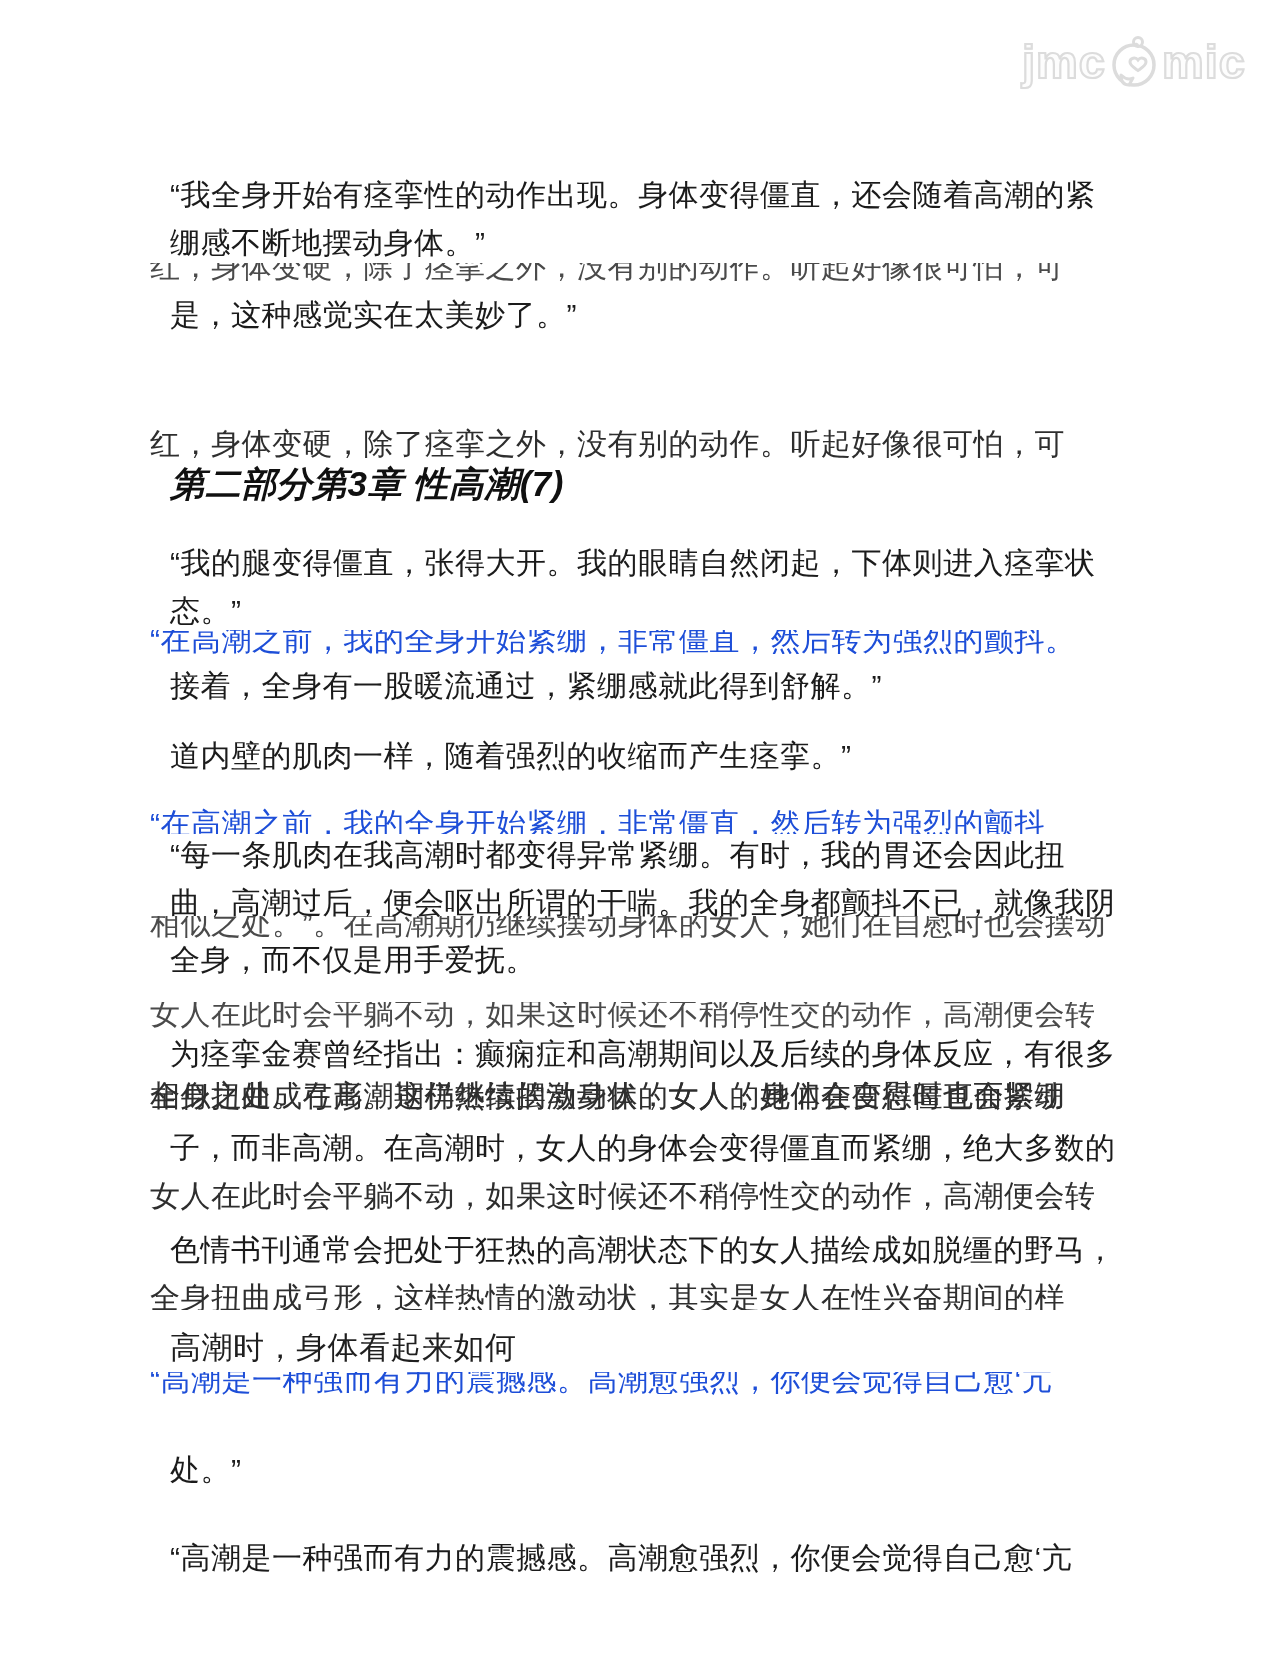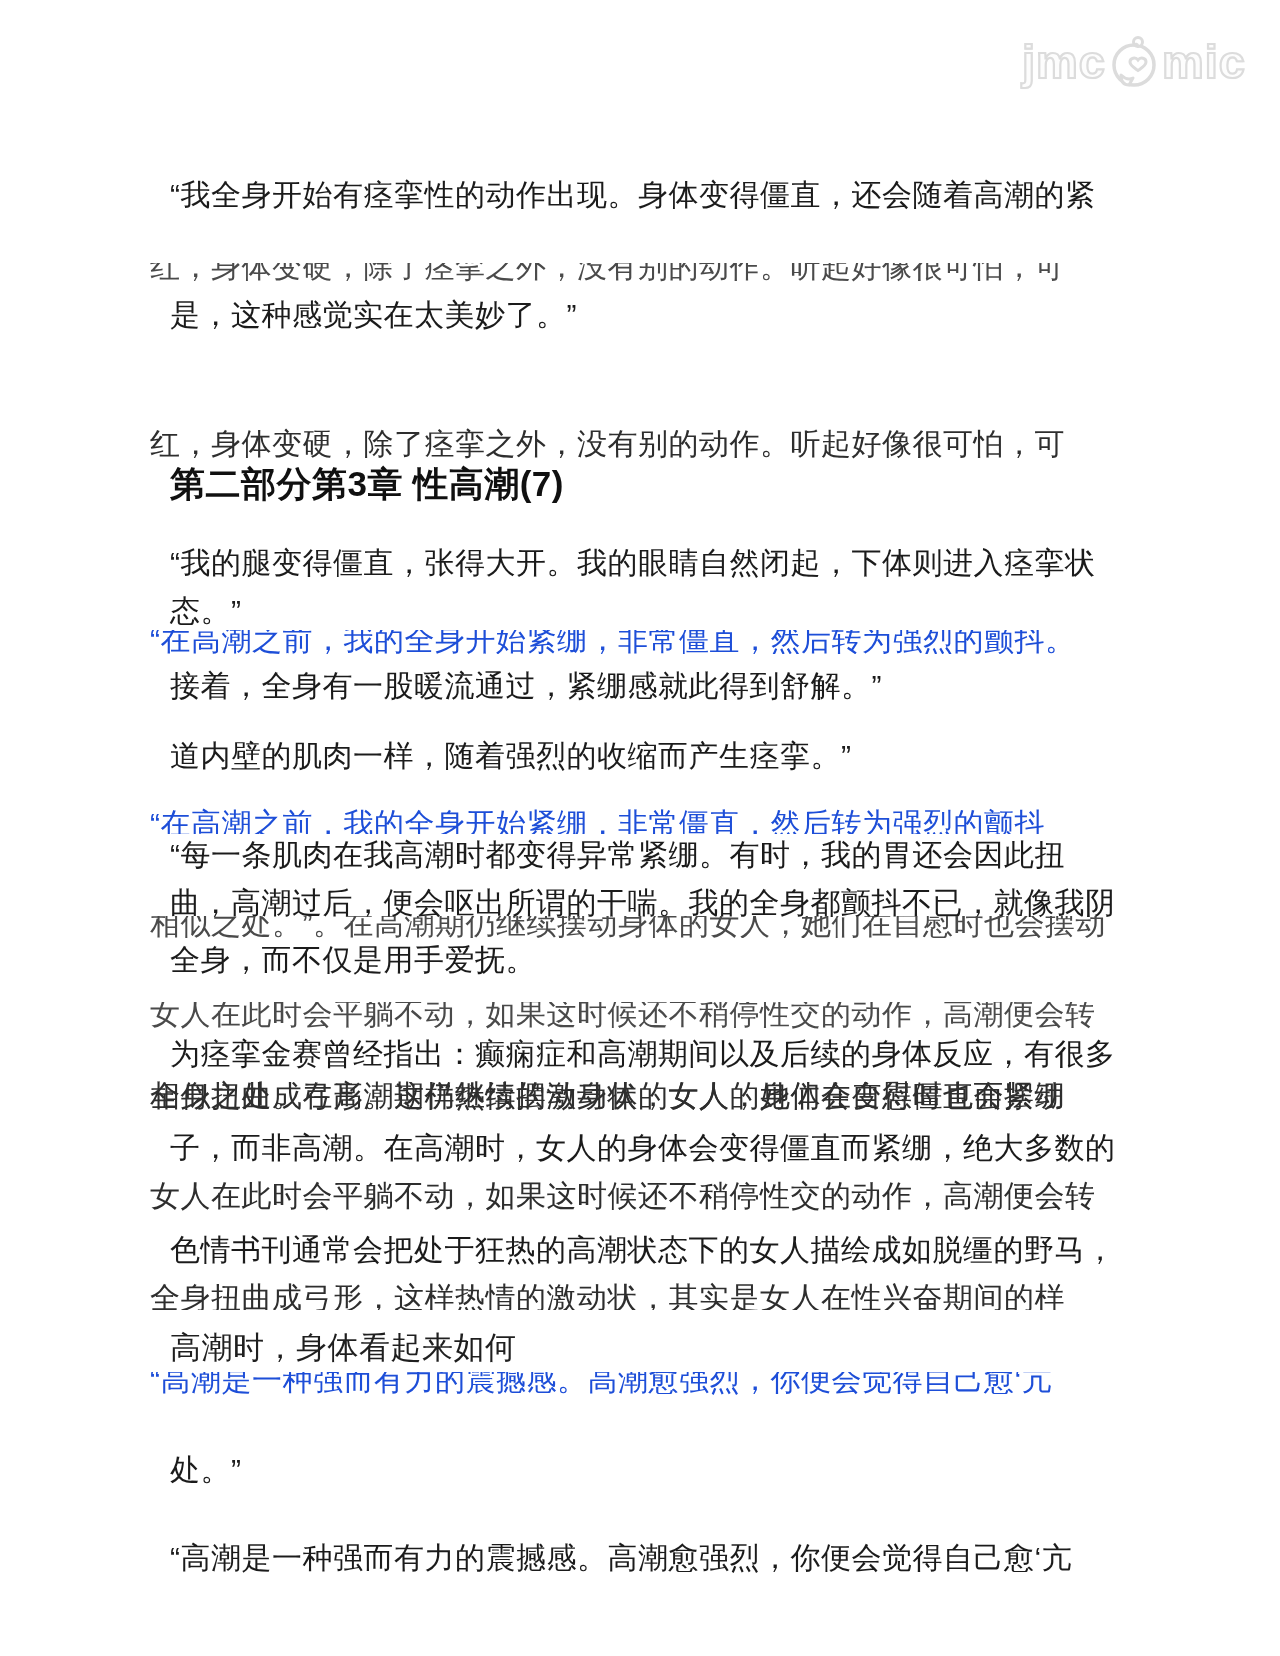--- a/index.html
+++ b/index.html
@@ -32,21 +32,21 @@
     overflow:hidden;
   }
   .clip .line-inner{
     display:block;
     font-size:30px;line-height:40px;
     color:#2e2e2e;white-space:nowrap;letter-spacing:0.5px;
   }
   .semi .line-inner{color:#4a4a4a;filter:blur(0.3px);}
   .faint .line-inner{color:#1d4ed8;filter:blur(0.5px);}
   .h1{
-    font-size:35px;font-weight:bold;color:#101010;letter-spacing:0.5px;
+    font-size:35px;font-weight:bold;color:#101010;letter-spacing:0.5px;font-style:italic;
   }
   .h2{
     font-size:31px;color:#1f1f1f;
   }
 </style>
 </head>
 <body>
 
 <div class="page">
 
@@ -58,20 +58,21 @@
         <circle cx="31" cy="7" r="4.5" fill="#ffffff" stroke="#dcdcdc" stroke-width="3"></circle>
         <path d="M27 10 q 3 -2 4 1" fill="none" stroke="#dcdcdc" stroke-width="3" stroke-linecap="round"></path>
         <path d="M31 25 c-2.5-3.5-8-2-8 2 c0 3.5 4.5 6 8 8.5 c3.5-2.5 8-5 8-8.5 c0-4-5.5-5.5-8-2 z" fill="#ffffff" stroke="#dcdcdc" stroke-width="3"></path>
         <path d="M14 40 q 6 6 12 3 l -4 7 q -8 0 -8 -10 z" fill="#ffffff" stroke="#dcdcdc" stroke-width="3" stroke-linejoin="round"></path>
       </svg>
     </span>
     <span>mic</span>
   </div>
 
   <div class="line" style="top:175px">“我全身开始有痉挛性的动作出现。身体变得僵直，还会随着高潮的紧</div>
+  <div class="line" style="top:223px">绷感不断地摆动身体。”</div>
   <div class="clip semi" style="top:263px;height:26px">
     <span class="line-inner" style="margin-top:-16px">红，身体变硬，除了痉挛之外，没有别的动作。听起好像很可怕，可</span>
   </div>
   <div class="line" style="top:295px">是，这种感觉实在太美妙了。”</div>
 
   <div class="clip" style="top:426px;height:36px">
     <span class="line-inner" style="margin-top:-2px">红，身体变硬，除了痉挛之外，没有别的动作。听起好像很可怕，可</span>
   </div>
 
   <div class="line h1" style="top:464px">第二部分第3章 性高潮(7)</div>

